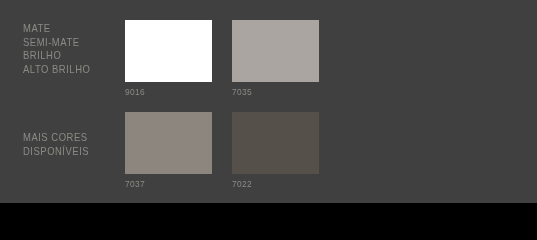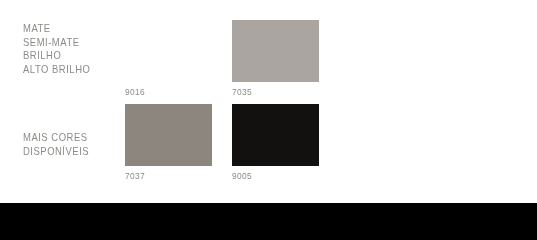--- a/index.html
+++ b/index.html
@@ -37,21 +37,21 @@
   #finish-legend { left: 23px; top: 22px; }
   #more-colours-legend { left: 23px; top: 131px; }
   .legend-line { display: block; }
 
   
   .swatch-row {
     position: absolute;
     display: flex;
   }
   #swatch-row-top    { left: 125px; top: 20px;  }
-  #swatch-row-bottom { left: 125px; top: 104px; }
+  #swatch-row-bottom { left: 125px; top: 112px; }
 
   .swatch-cell {
     width: 87px;
     margin-right: 20px;
   }
   .swatch-cell:last-child { margin-right: 0; }
 
   .swatch-chip {
     width: 87px;
     height: 62px;
@@ -66,21 +66,21 @@
     font-size: 9.5px;
     letter-spacing: 0.4px;
     transform: scaleX(0.88);
     transform-origin: left top;
     white-space: nowrap;
   }
 </style>
 </head>
 <body>
 
-<div id="board" style="background-color: #ffffff;">
+<div id="board" style="background-color: #404040;">
 
   <div id="finish-legend" class="legend" style="color: rgb(139, 139, 134);">
     <span class="legend-line">MATE</span>
     <span class="legend-line">SEMI-MATE</span>
     <span class="legend-line">BRILHO</span>
     <span class="legend-line">ALTO BRILHO</span>
   </div>
 
   <div id="more-colours-legend" class="legend" style="color: rgb(139, 139, 134);">
     <span class="legend-line">MAIS CORES</span>
@@ -97,18 +97,18 @@
       <span class="swatch-code" style="color: rgb(139, 139, 134);">7035</span>
     </div>
   </div>
 
   <div id="swatch-row-bottom" class="swatch-row">
     <div class="swatch-cell">
       <span class="swatch-chip" style="background-color: rgb(140, 134, 127);"></span>
       <span class="swatch-code" style="color: rgb(139, 139, 134);">7037</span>
     </div>
     <div class="swatch-cell">
-      <span class="swatch-chip" style="background-color: rgb(19, 16, 16);"></span>
-      <span class="swatch-code" style="color: rgb(139, 139, 134);">9005</span>
+      <span class="swatch-chip" style="background-color: rgb(86, 80, 74);"></span>
+      <span class="swatch-code" style="color: rgb(139, 139, 134);">7022</span>
     </div>
   </div>
 
 </div>
 
 </body></html>

